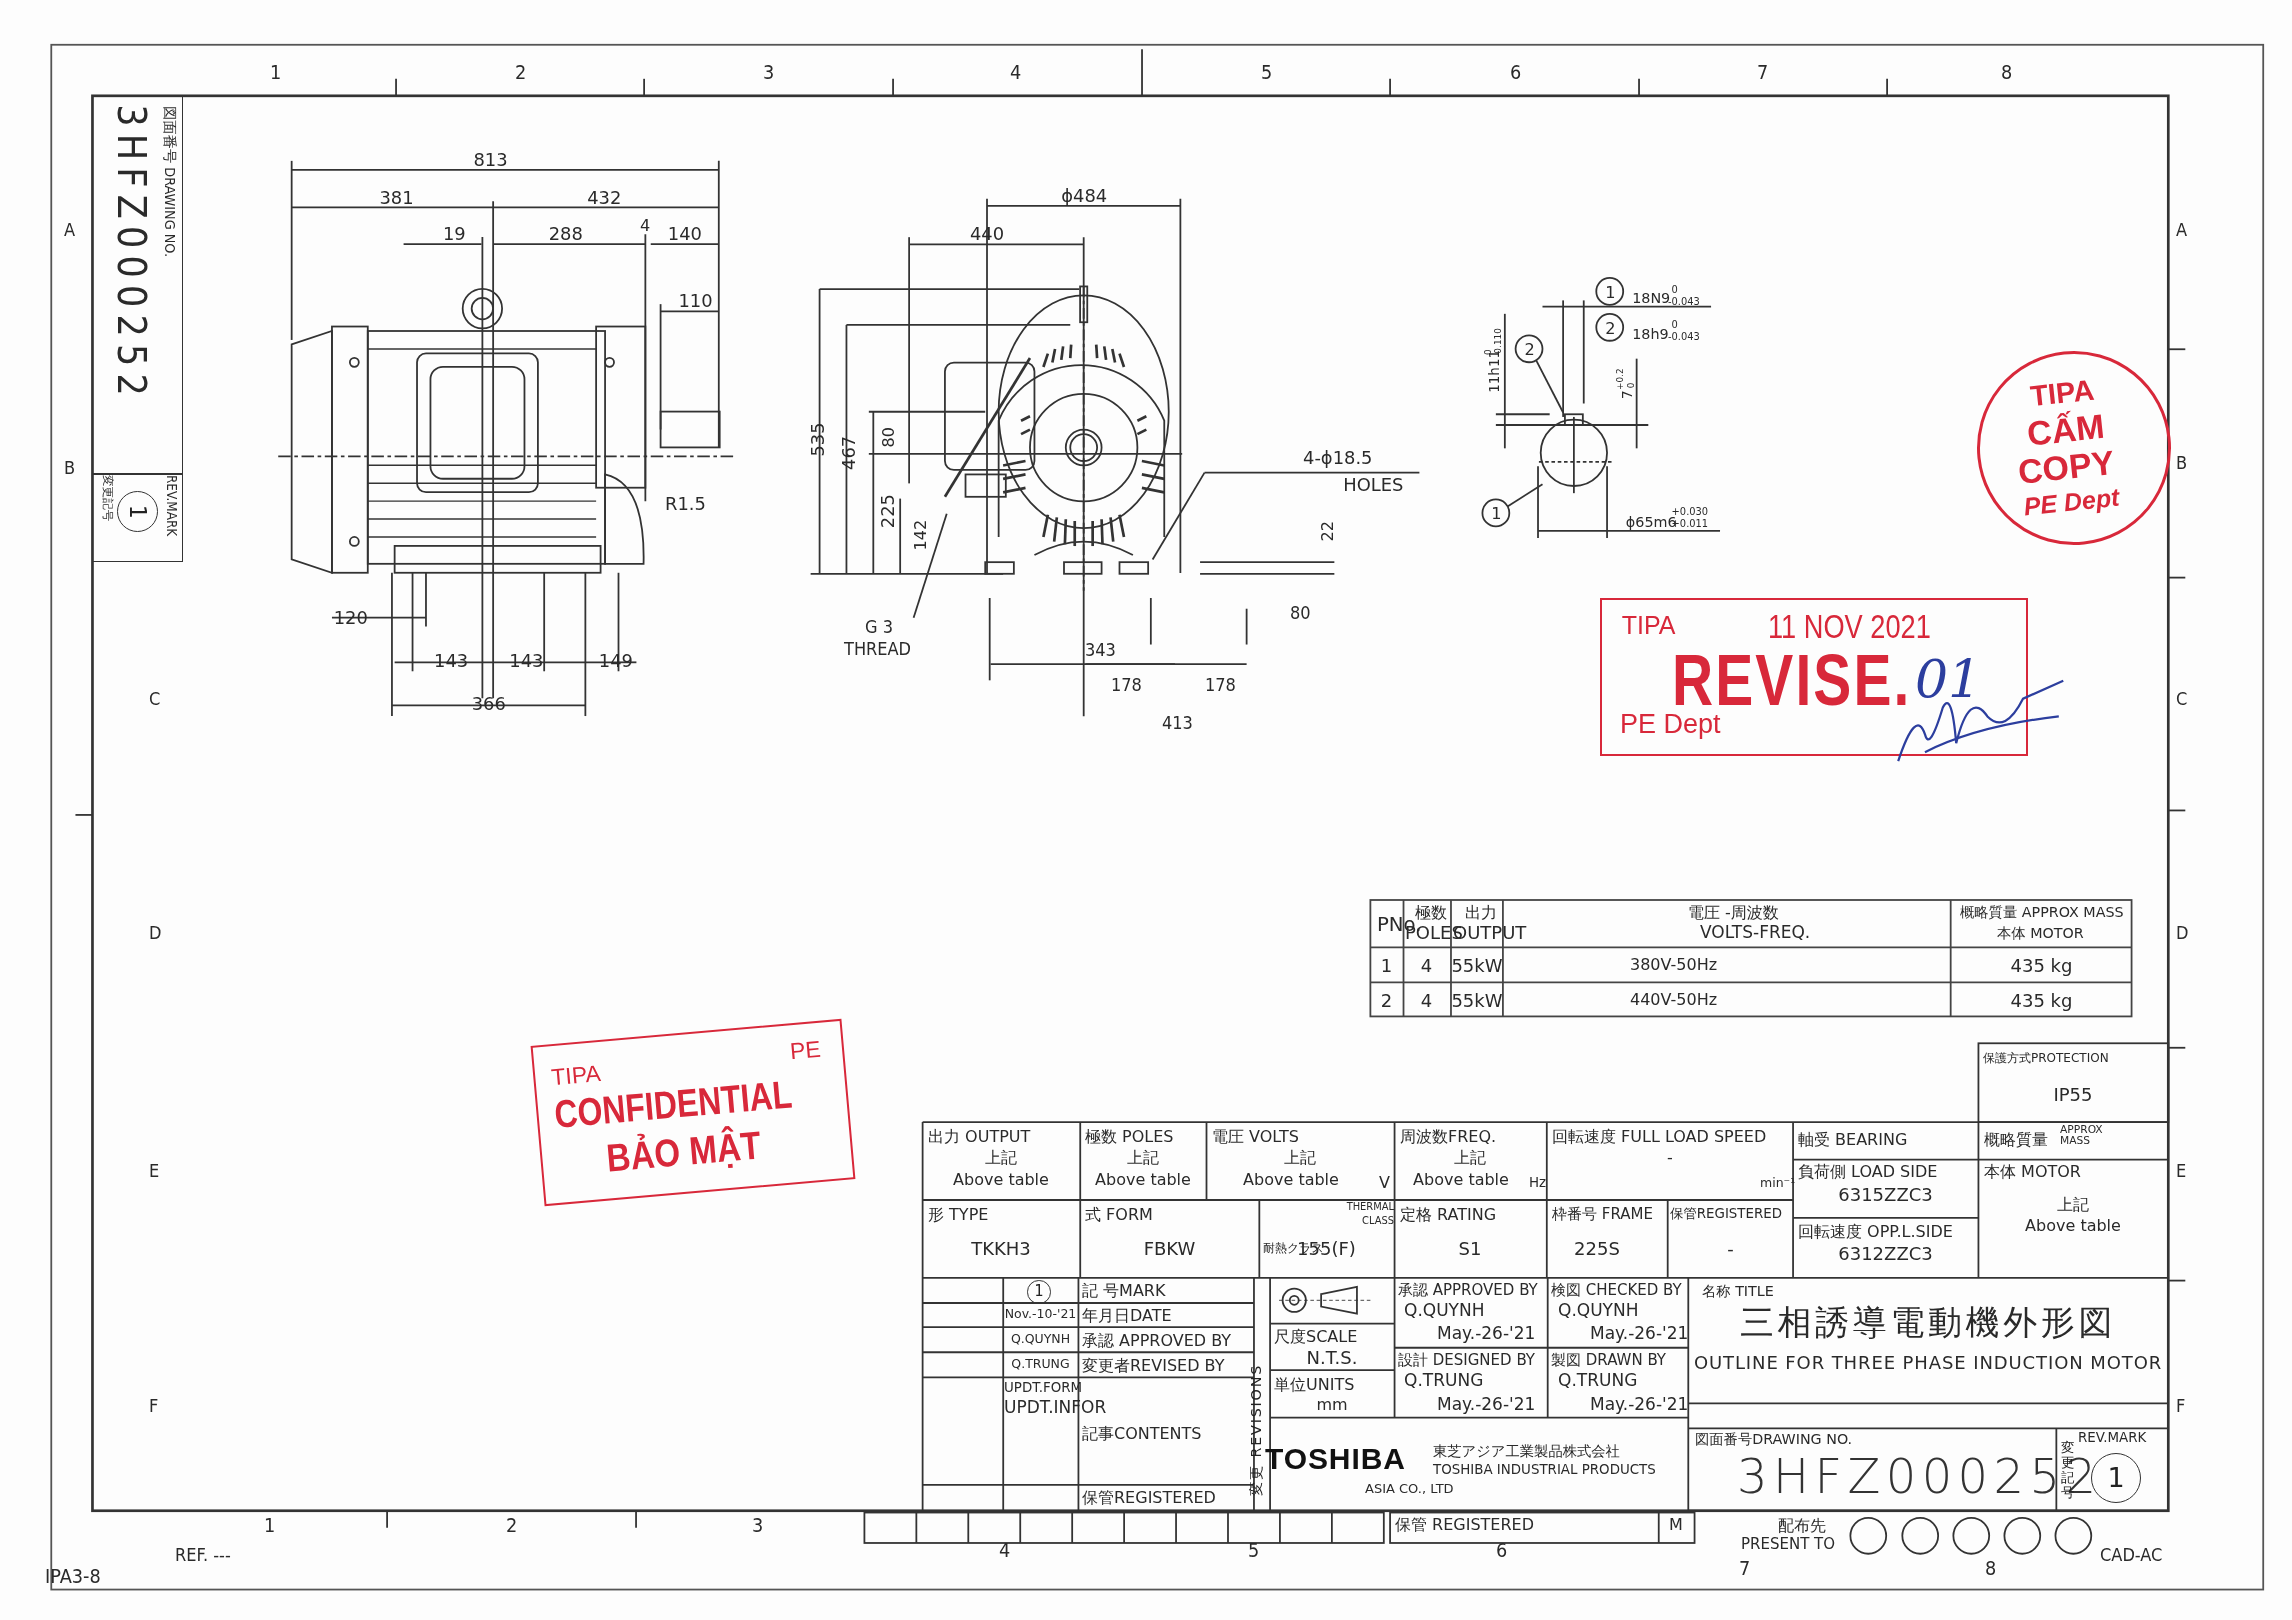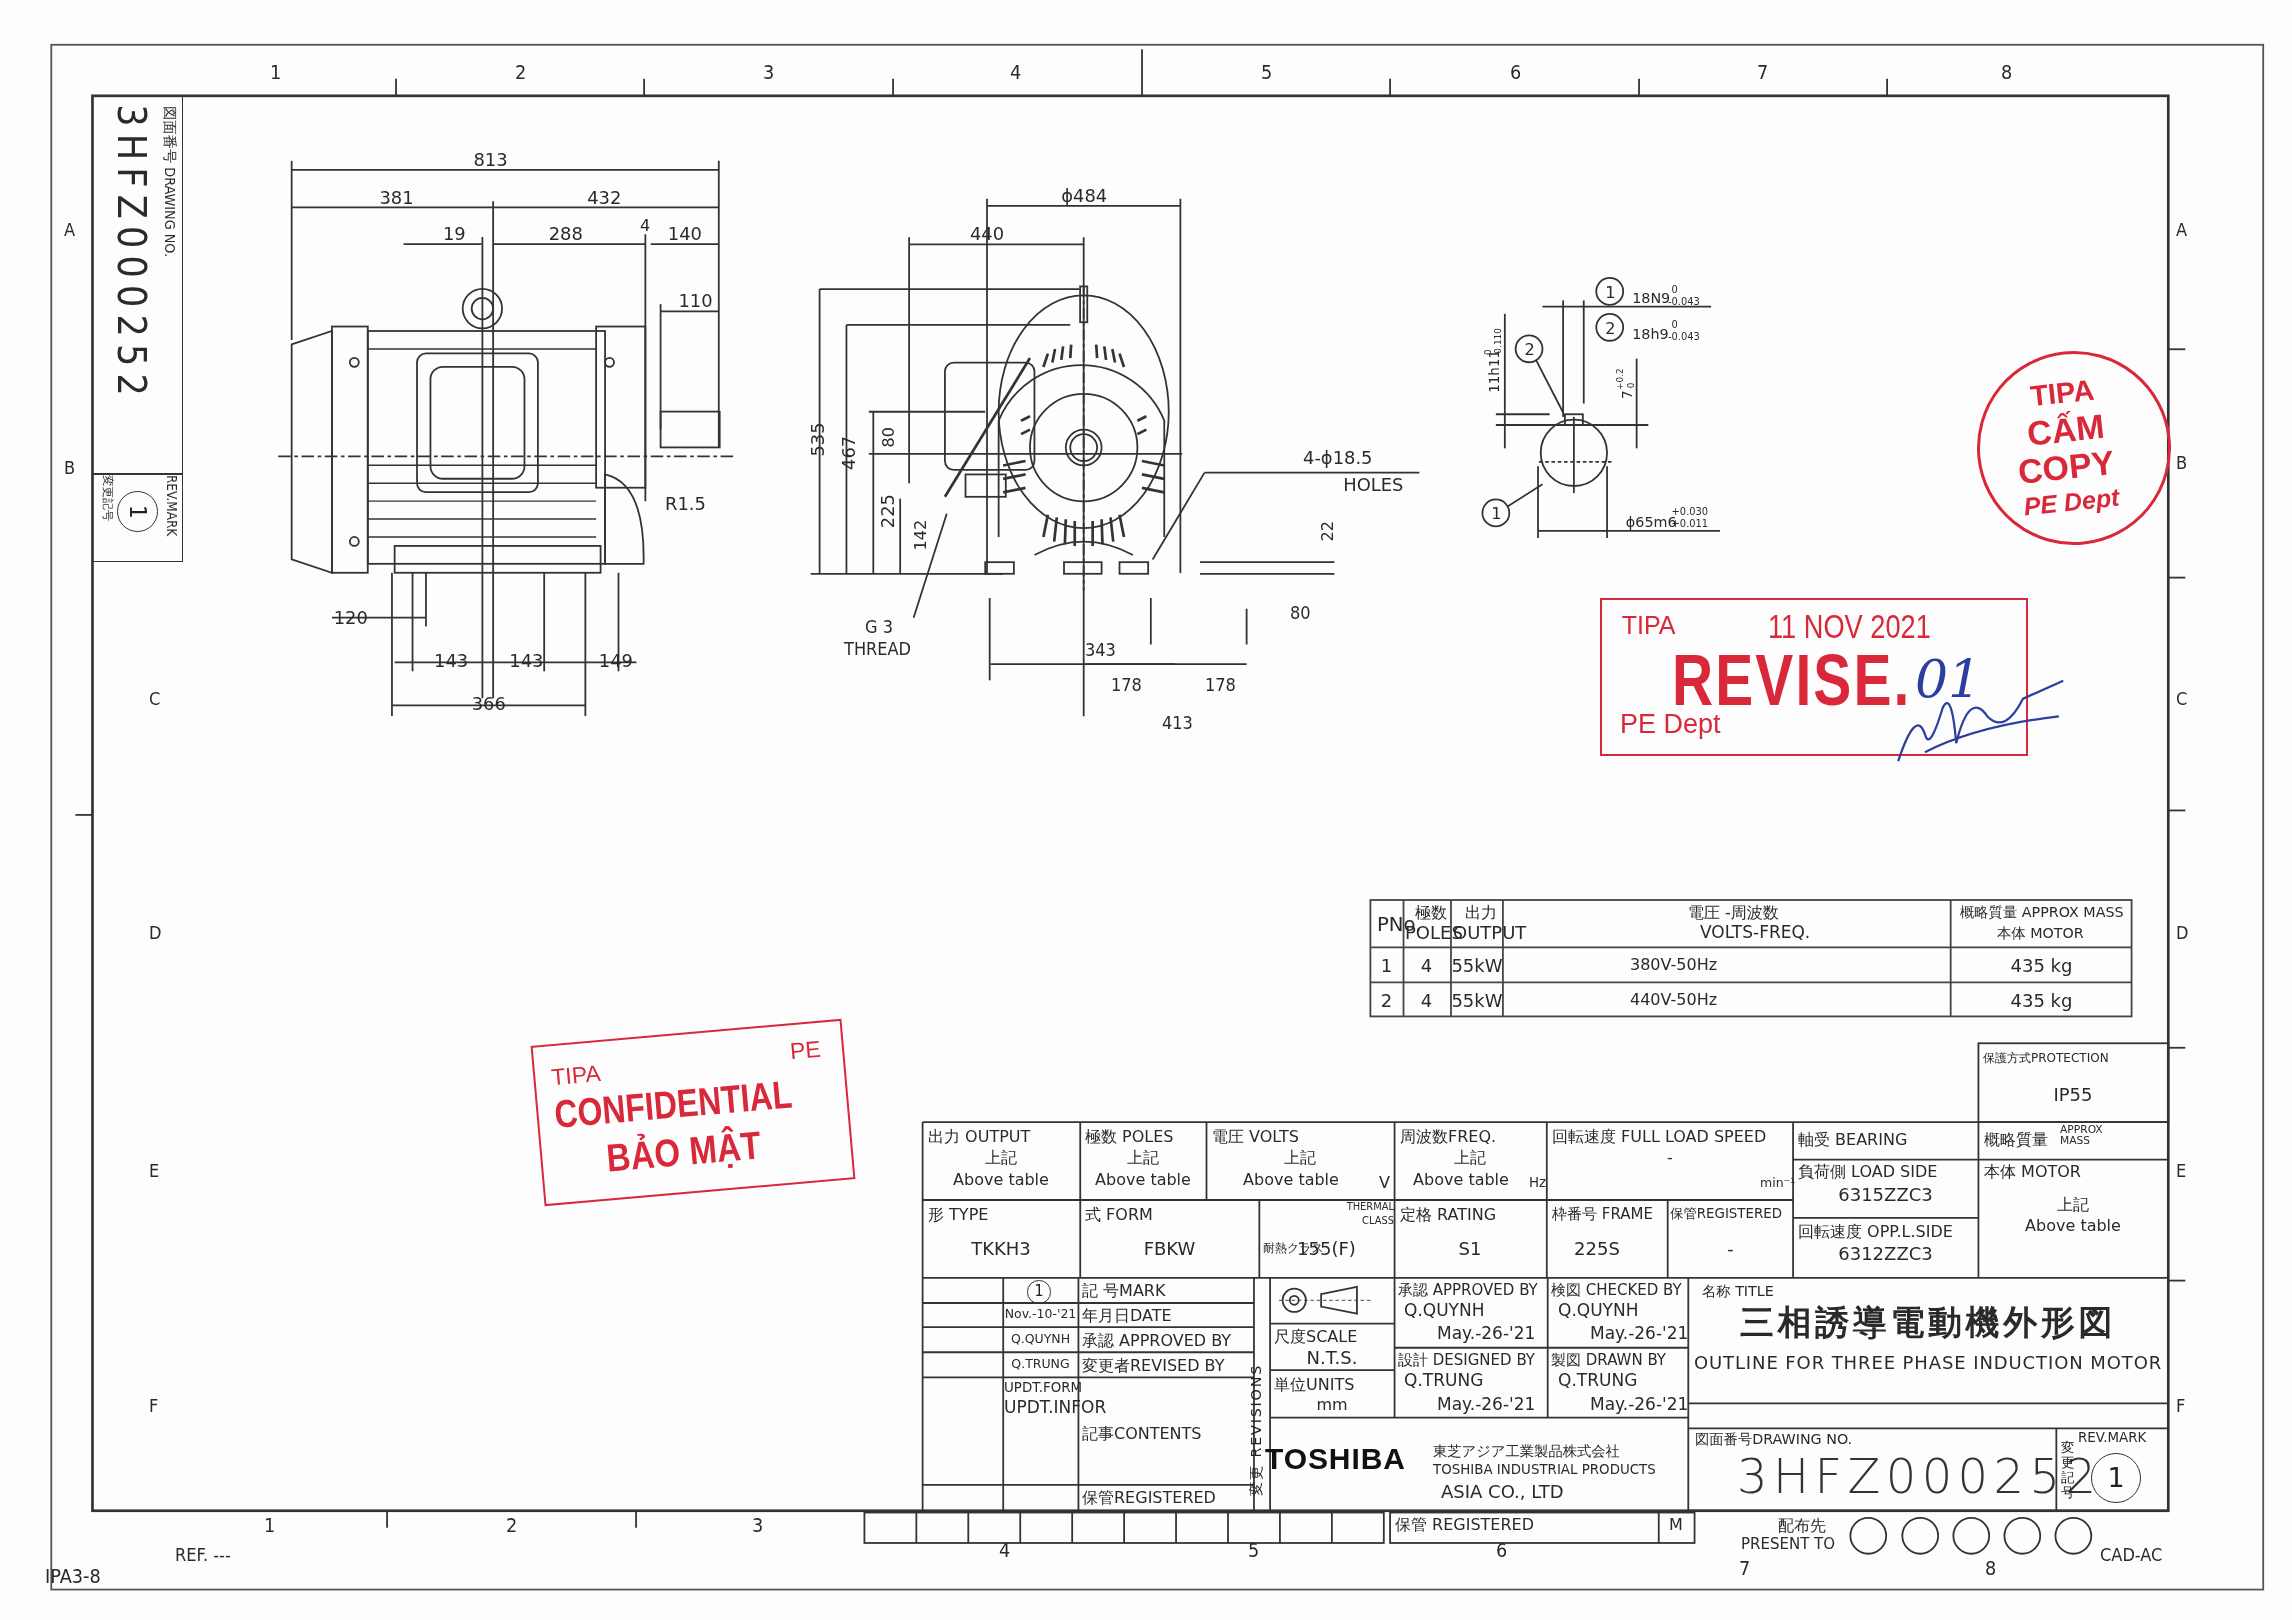--- a/index.html
+++ b/index.html
@@ -522,24 +522,24 @@
 <div class="lbl" style="left:1398px;top:1351px;font-size:15px">設計 DESIGNED BY</div>
 <div class="lbl" style="left:1404px;top:1370px;font-size:17px">Q.TRUNG</div>
 <div class="lbl" style="left:1437px;top:1394px;font-size:17px">May.-26-'21</div>
 <div class="lbl" style="left:1551px;top:1351px;font-size:15px">製図 DRAWN BY</div>
 <div class="lbl" style="left:1558px;top:1370px;font-size:17px">Q.TRUNG</div>
 <div class="lbl" style="left:1590px;top:1394px;font-size:17px">May.-26-'21</div>
 
 <div class="abs" style="left:1265px;top:1442px;font-size:30px;font-weight:bold;font-family:'Liberation Sans','DejaVu Sans',sans-serif;color:#111;letter-spacing:0.9px">TOSHIBA</div>
 <div class="lbl" style="left:1433px;top:1442px;font-size:14.3px">東芝アジア工業製品株式会社</div>
 <div class="lbl" style="left:1433px;top:1462px;font-size:13.4px">TOSHIBA INDUSTRIAL PRODUCTS</div>
-<div class="lbl" style="left:1441px;top:1481px;font-size:18px">ASIA CO., LTD</div>
+<div class="lbl" style="left:1365px;top:1481px;font-size:13px">ASIA CO., LTD</div>
 
 <div class="lbl" style="left:1702px;top:1282px;font-size:14.3px">名称 TITLE</div>
-<div class="val" style="left:1688px;top:1300px;width:480px;font-size:34px;font-weight:700;letter-spacing:3.6px">三相誘導電動機外形図</div>
+<div class="val" style="left:1688px;top:1300px;width:480px;font-size:34px;font-weight:400;letter-spacing:3.6px">三相誘導電動機外形図</div>
 <div class="val" style="left:1688px;top:1352px;width:480px;font-size:18px;letter-spacing:0.9px">OUTLINE FOR THREE PHASE INDUCTION MOTOR</div>
 
 <div class="lbl" style="left:1695px;top:1430px;font-size:14.3px">図面番号DRAWING NO.</div>
 <div class="abs" style="left:1737px;top:1448px;font-size:48px;font-weight:200;letter-spacing:5.4px;font-family:'DejaVu Sans','Liberation Sans',sans-serif;color:#333">3HFZ000252</div>
 <div class="lbl" style="left:2078px;top:1430px;font-size:13.4px">REV.MARK</div>
 <div class="abs" style="left:2061px;top:1440px;width:14.3px;font-size:13.4px;line-height:15px;word-break:break-all;white-space:normal;font-family:'DejaVu Sans',sans-serif">変更記号</div>
 <div class="abs" style="left:2091px;top:1453px;width:48px;height:48px;border:1.8px solid #333;border-radius:50%;text-align:center;line-height:48px;font-size:27px;font-family:'DejaVu Sans',sans-serif">1</div>
 
 <div class="lbl" style="left:1395px;top:1515px">保管 REGISTERED</div>
 <div class="lbl" style="left:1669px;top:1515px">M</div>

